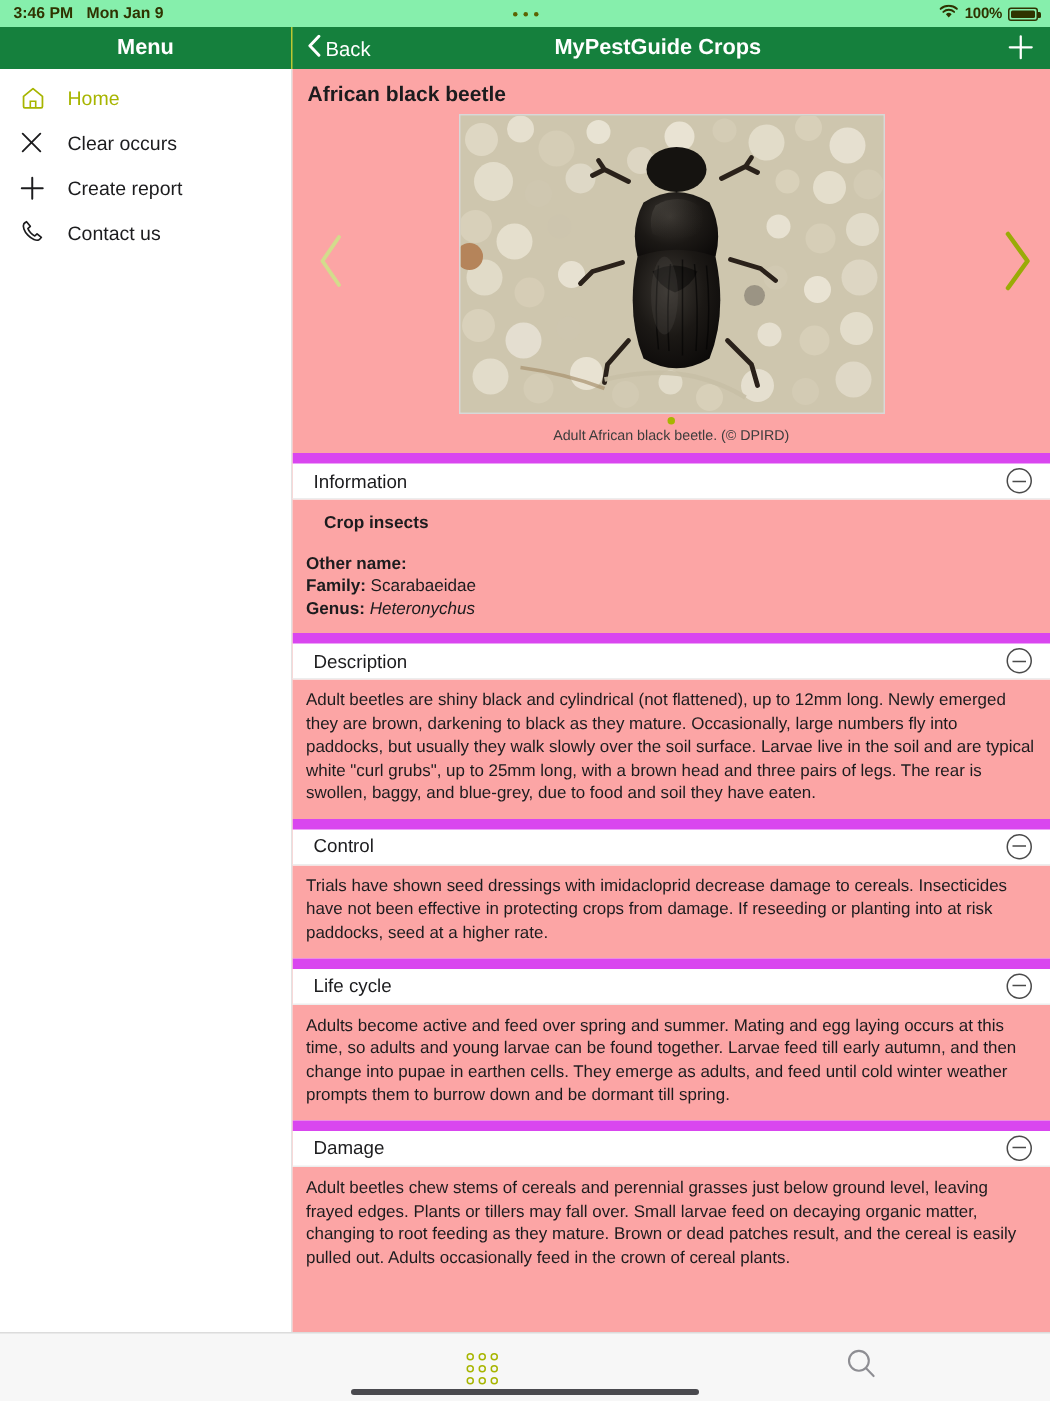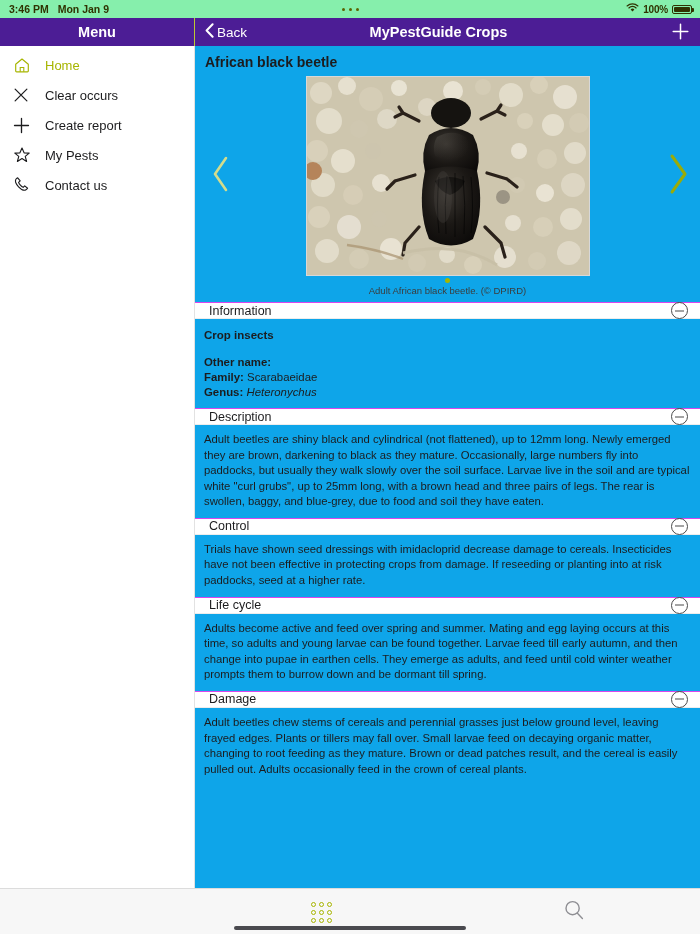--- a/index.html
+++ b/index.html
@@ -34,21 +34,21 @@
   }
   .batt::after {
     content: ""; position: absolute; right: -3px; top: 2.5px;
     width: 2px; height: 4px; background: #2f3300; border-radius: 0 1px 1px 0;
   }
   .batt > i { display: block; height: 100%; background: #2f3300; border-radius: 1px; }
   .batt-pct { font-size: 10px; font-weight: bold; letter-spacing: -0.2px; }
 
   
   .navbar {
-    height: 28px; background: #4c1d95; display: flex; align-items: center;
+    height: 28px; background: #15803d; display: flex; align-items: center;
     position: relative; flex: 0 0 28px;
   }
   .nav-left {
     width: 195px; height: 28px; display: flex; align-items: center; justify-content: center;
     border-right: 1px solid #bcc733; position: relative;
   }
   .nav-menu-label { color: #fff; font-size: 14.5px; font-weight: bold; }
   .nav-right { flex: 1; height: 28px; position: relative; display: flex; align-items: center; }
   .nav-back {
     display: flex; align-items: center; gap: 3px; padding-left: 10px;
@@ -77,21 +77,21 @@
   }
   .side-ic {
     width: 32px; display: flex; align-items: center; justify-content: flex-start;
     color: #1c1c1e; flex: 0 0 32px;
   }
   .side-item.active .side-lbl { color: #a7b500; }
   .side-item.active .side-ic { color: #a7b500; }
 
   
   .detail {
-    flex: 1; background: #0ea5e9; overflow: hidden;
+    flex: 1; background: #fca5a5; overflow: hidden;
     display: flex; flex-direction: column; min-width: 0;
   }
   .detail-scroll { flex: 1; overflow: hidden; }
 
   .pest-title {
     font-size: 14px; font-weight: bold; color: #1c1c1e;
     padding: 8px 0 6px 10px;
   }
 
   
@@ -109,37 +109,37 @@
 
   .dots-row { height: 9px; display: flex; align-items: center; justify-content: center; }
   .gdot { width: 5px; height: 5px; border-radius: 50%; background: #a7b500; }
 
   .caption {
     text-align: center; font-size: 9.5px; color: #3c3c3c; padding-bottom: 6px;
   }
 
   
   .sec-head {
-    height: 17px; display: flex; align-items: center; justify-content: space-between;
-    padding: 0 12px 0 14px; border-top: 1px solid #d946ef; border-bottom: 1px solid #ededed;
+    height: 31px; display: flex; align-items: center; justify-content: space-between;
+    padding: 0 12px 0 14px; border-top: 7px solid #d946ef; border-bottom: 1px solid #ededed;
     cursor: pointer; background: #fff;
   }
   .sec-head .ttl { font-size: 12.5px; color: #1c1c1e; }
   .minus-btn {
     width: 17px; height: 17px; border: 1px solid #4a4a4a; border-radius: 50%;
     position: relative; flex: 0 0 17px;
   }
   .minus-btn::after {
     content: ""; position: absolute; left: 3px; right: 3px; top: 50%;
     height: 1px; background: #4a4a4a; transform: translateY(-0.5px);
   }
 
   .sec-body { padding: 7px 9px 8px 9px; font-size: 11.3px; line-height: 1.38; color: #1c1c1e; }
   .sec-body.info { padding-top: 9px; }
-  .info-cat { font-weight: bold; font-size: 11.5px; margin-bottom: 11px; }
+  .info-cat { font-weight: bold; font-size: 11.5px; margin-bottom: 11px; margin-left: 12px; }
   .tax-line { font-size: 11.4px; line-height: 1.32; }
   .tax-line b { font-weight: bold; }
   .tax-line i { font-style: italic; }
 
   
   .tabbar {
     height: 46px; background: #f7f7f7; border-top: 1px solid #dcdcdc;
     display: flex; align-items: center; flex: 0 0 46px; position: relative;
   }
   .tab-btn { flex: 1; display: flex; align-items: center; justify-content: center; cursor: pointer; height: 46px; }
@@ -233,28 +233,20 @@
 
       <div class="side-item">
         <span class="side-ic">
           <svg width="17" height="17" viewBox="0 0 18 18">
               <path d="M9 1.6 V16.4 M1.6 9 H16.4" stroke="currentColor" stroke-width="1.4" stroke-linecap="round"></path>
             </svg>
         </span>
         <span class="side-lbl">Create report</span>
       </div>
 
-      <div class="side-item">
-        <span class="side-ic">
-          <svg width="18" height="18" viewBox="0 0 20 20">
-              <path d="M10 2.2 L12.3 7.6 L18 7.9 L13.6 11.6 L15.1 17.2 L10 14 L4.9 17.2 L6.4 11.6 L2 7.9 L7.7 7.6 Z" fill="none" stroke="currentColor" stroke-width="1.25" stroke-linejoin="round"></path>
-            </svg>
-        </span>
-        <span class="side-lbl">My Pests</span>
-      </div>
 
 
       <div class="side-item">
         <span class="side-ic">
           <svg width="18" height="18" viewBox="0 0 20 20">
             <path d="M3.2 3.6 C2.2 5.4 3.4 9 6.2 12 C9 15 12.6 16.4 14.4 15.4 C15.4 14.8 16.2 13.6 16.2 13.6 L13 11 L11.3 12.6 C10.4 12.2 9.2 11.3 8.2 10.2 C7.2 9.1 6.5 8 6.2 7.1 L8 5.4 L5.2 2 C5.2 2 3.9 2.7 3.2 3.6 Z" fill="none" stroke="currentColor" stroke-width="1.25" stroke-linejoin="round"></path>
           </svg>
         </span>
         <span class="side-lbl">Contact us</span>
       </div>

